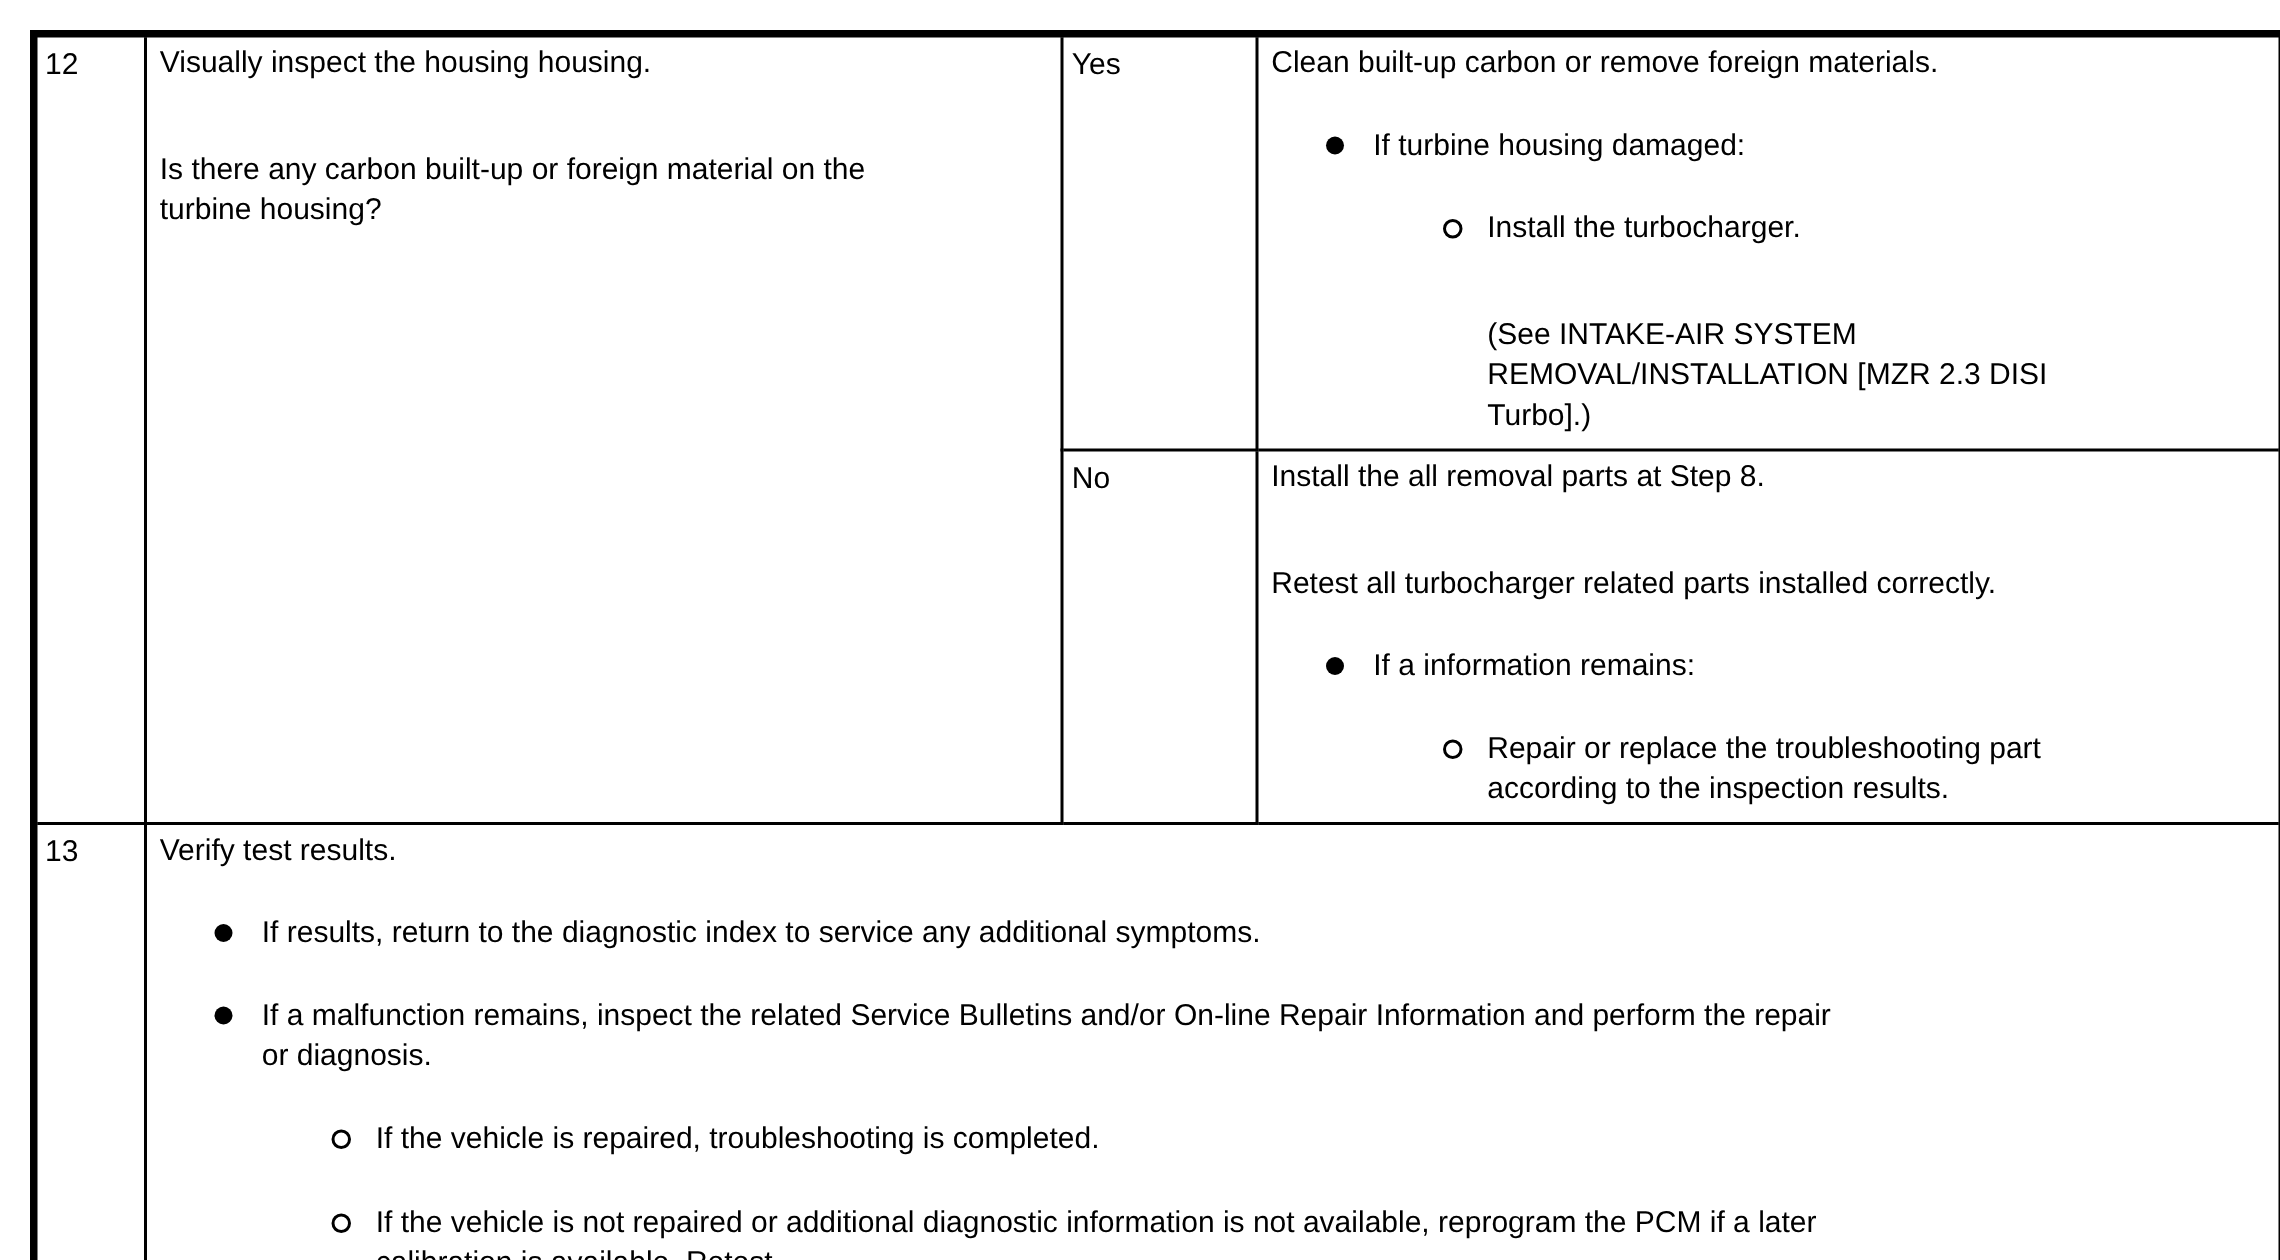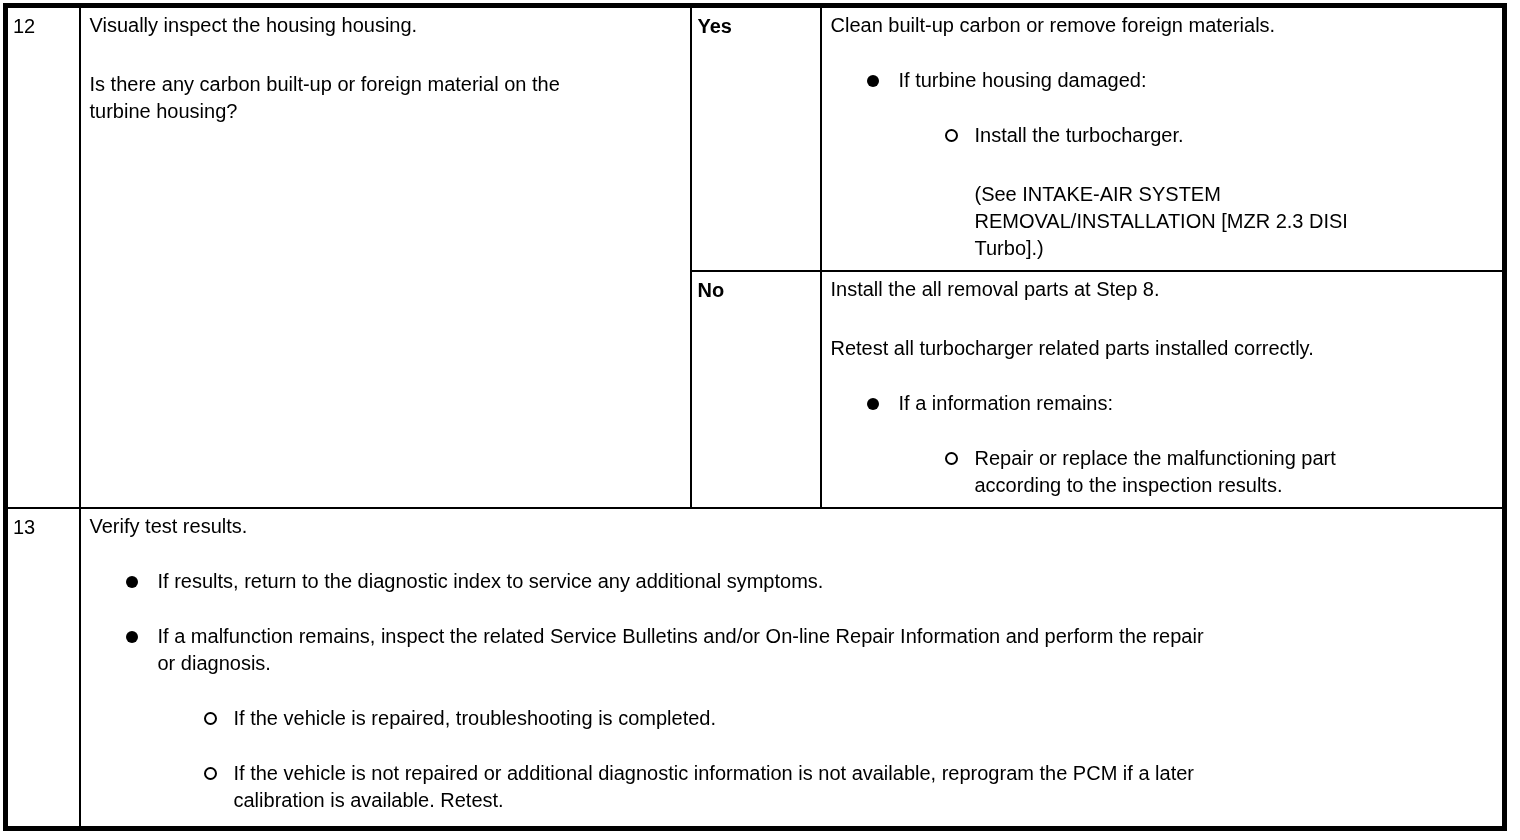--- a/index.html
+++ b/index.html
@@ -8,21 +8,21 @@
     background: #ffffff;
     color: #000000;
     font-family: "Liberation Sans", sans-serif;
     font-size: 20px;
     line-height: 27px;
   }
   .page {
     width: 1520px;
     height: 840px;
     box-sizing: border-box;
-    padding: 3px;
+    padding: 20px;
     background: #ffffff;
     overflow: hidden;
   }
   table.troubleshoot {
     border-collapse: collapse;
     table-layout: fixed;
     width: 1504px;
     border: 5px solid #000000;
   }
   td {
@@ -31,24 +31,23 @@
     padding: 4px 9px 8px 9px;
     overflow: hidden;
   }
   td.step {
     padding-left: 5px;
     padding-top: 5px;
   }
   td.yn {
     padding-left: 6px;
     padding-top: 5px;
-    font-weight: bold;
   }
   .txt { white-space: pre-line; }
-  .para { margin-top: 32px; white-space: pre-line; }
+  .para { margin-top: 44px; white-space: pre-line; }
   .item { display: flex; margin-top: 28px; }
   .item .marker {
     flex: 0 0 32px;
     margin-left: 36px;
   }
   .item.sub .marker {
     flex: 0 0 30px;
     margin-left: 114px;
   }
   .item .body { flex: 1 1 auto; min-width: 0; }
@@ -122,21 +121,21 @@
       </td>
       <td>
         <div class="txt">Install the all removal parts at Step 8.</div>
         <div class="para">Retest all turbocharger related parts installed correctly.</div>
         <div class="item">
           <span class="marker"><span class="dot"></span></span>
           <div class="body txt">If a information remains:</div>
         </div>
         <div class="item sub">
           <span class="marker"><span class="ring"></span></span>
-          <div class="body txt">Repair or replace the malfunctioning part
+          <div class="body txt">Repair or replace the troubleshooting part
 according to the inspection results.</div>
         </div>
       </td>
     </tr>
 
     <tr class="r-last">
       <td class="step">
         <div class="txt">13</div>
       </td>
       <td colspan="3">

